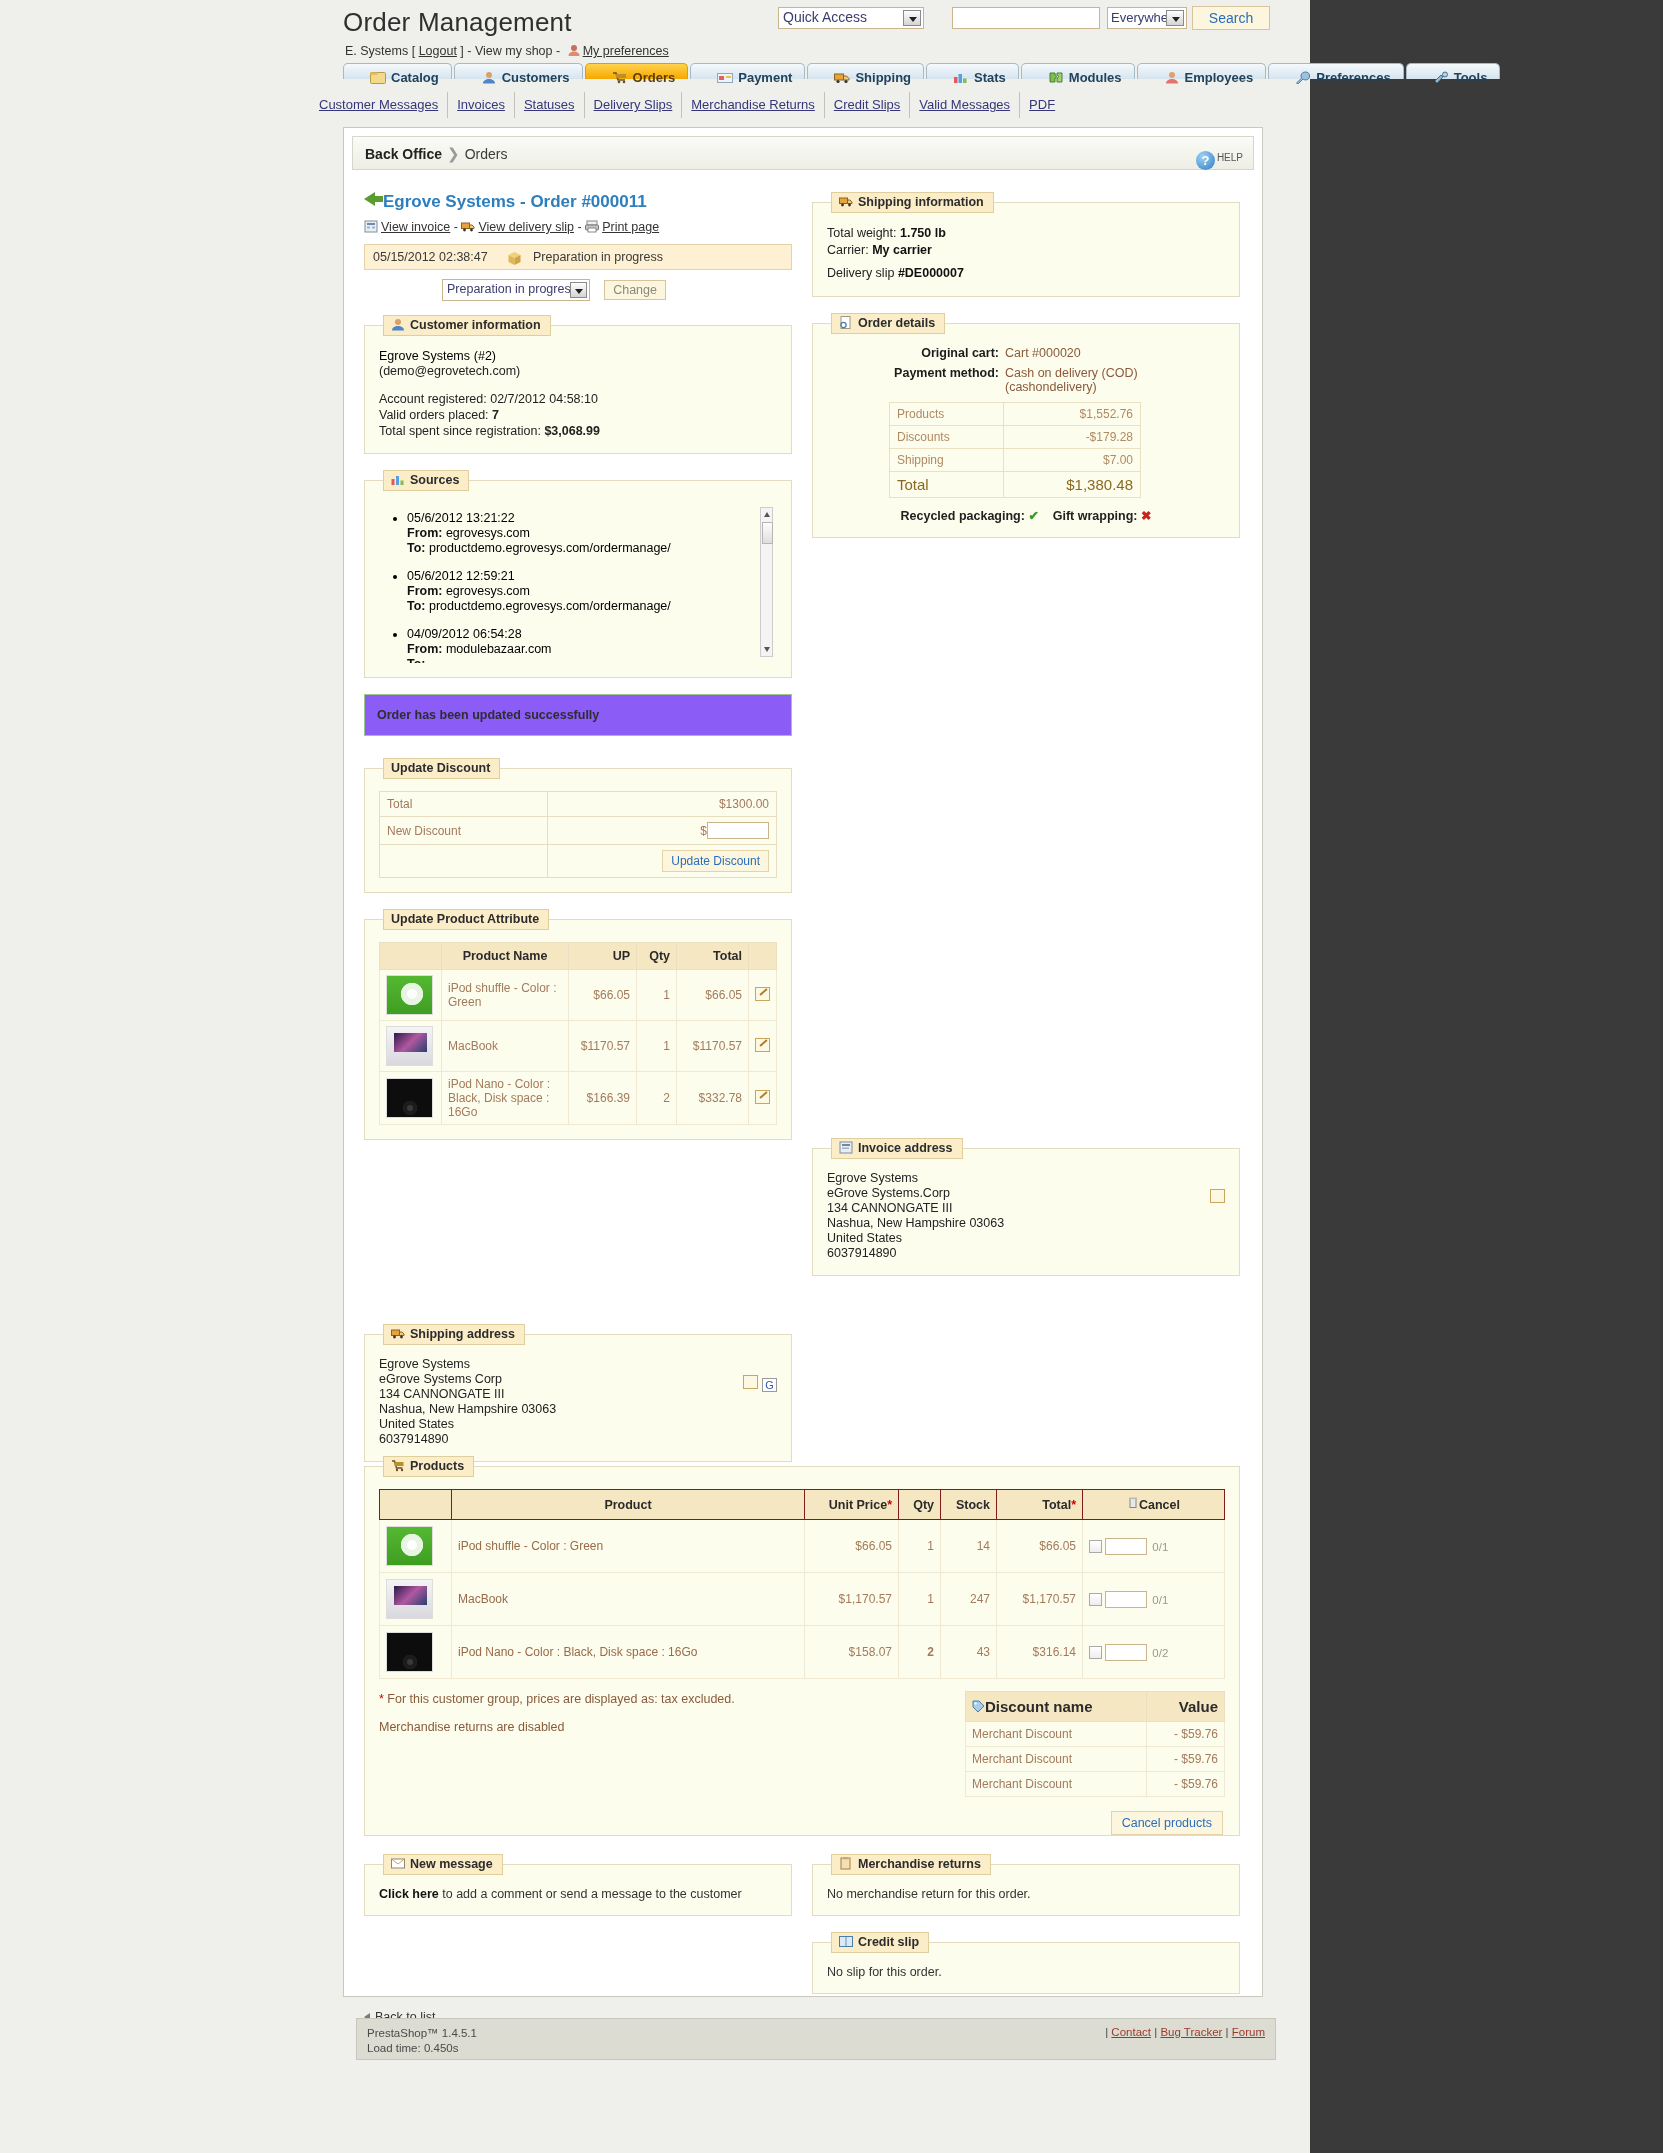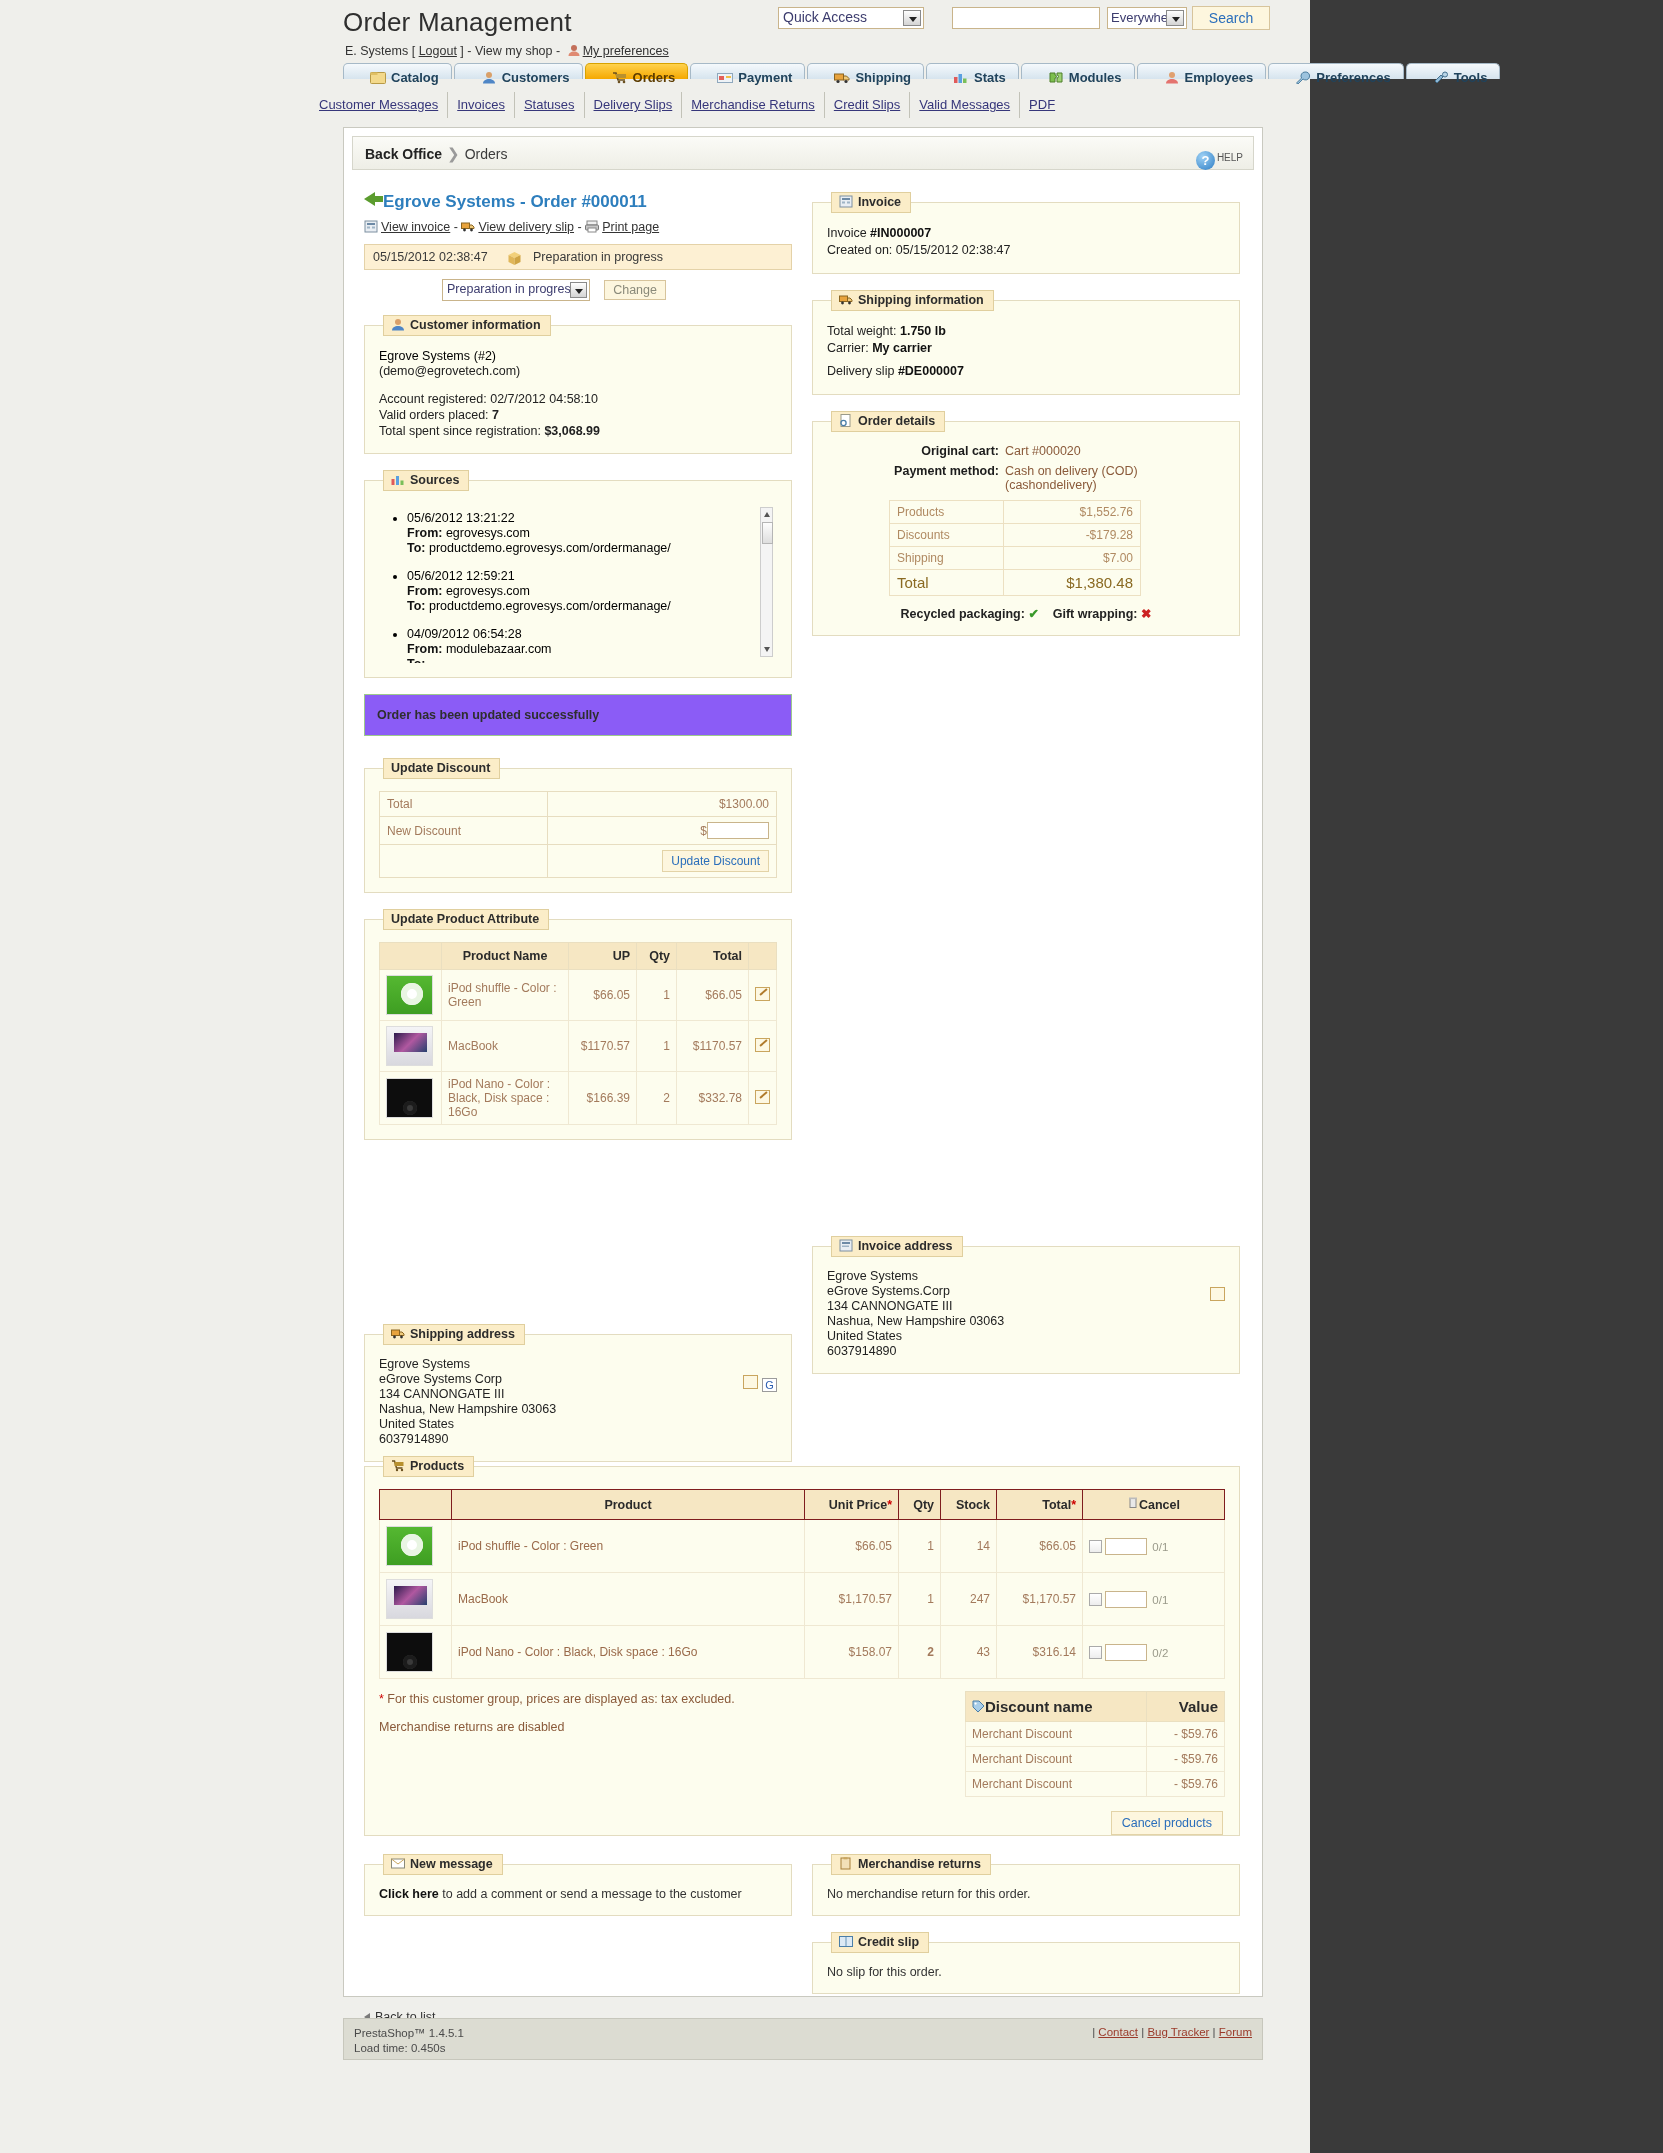--- a/index.html
+++ b/index.html
@@ -257,21 +257,21 @@
   .msg-text b { color:#111; }
 
   .back-list { font-size:12.5px; color:#333; }
   .back-list a { color:#333; text-decoration:none;}
   .bl-arrow {
     display:inline-block; width:0;height:0; margin-right:5px; vertical-align:0px;
     border-top:4px solid transparent;border-bottom:4px solid transparent;border-right:6px solid #7a7a7a;
   }
   
   .footer {
-    position:absolute; left:343px; top:2018px; width:920px; height:42px;
+    position:absolute; left:356px; top:2018px; width:920px; height:42px;
     background:#dcdcd2; border:1px solid #c7c7bc; font-size:11.5px; color:#4a4a4a;
   }
   .footer .left { position:absolute; left:10px; top:7px; line-height:15px;}
   .footer .right { position:absolute; right:10px; top:7px; }
   .footer .right a { color:#9a3a2a; text-decoration:underline; }
   .gap { height:6px; }
   .kv { font-size:12.5px; color:#222; line-height:17px; }
   .kv b { color:#111; }
   .od-row { font-size:12.5px; margin-bottom:6px; }
   .od-lbl { display:inline-block; width:172px; text-align:right; font-weight:bold; color:#1c1c1c; vertical-align:top;}
@@ -532,30 +532,20 @@
           <div class="addr-text">eGrove Systems Corp</div>
           <div class="addr-text">134 CANNONGATE III</div>
           <div class="addr-text">Nashua, New Hampshire 03063</div>
           <div class="addr-text">United States</div>
           <div class="addr-text">6037914890</div>
         </fieldset>
       </div>
 
       <div class="colR">
 
-        <fieldset class="box">
-          <legend><span class="lg-ico"><svg width="14" height="13" viewBox="0 0 14 13">
-                  <rect x="1" y="1" width="12" height="11" fill="#e9eef3" stroke="#7d8fa0"></rect>
-                  <rect x="3" y="3" width="8" height="2" fill="#6d8aa6"></rect>
-                  <rect x="3" y="6.5" width="3" height="2" fill="#9fb4c6"></rect>
-                  <rect x="8" y="6.5" width="3" height="2" fill="#9fb4c6"></rect>
-                </svg></span><span>Invoice</span></legend>
-          <div class="kv"><span>Invoice</span> <b>#IN000007</b></div>
-          <div class="kv"><span>Created on:</span> <span>05/15/2012 02:38:47</span></div>
-        </fieldset>
 
         <fieldset class="box">
           <legend><span class="lg-ico"><svg width="14" height="13" viewBox="0 0 14 13">
                   <rect x="0.5" y="3" width="8" height="5.5" fill="#e8a33d" stroke="#8a6420"></rect>
                   <path d="M8.5 5h2.5l2 2v1.5h-4.5z" fill="#f0cb7c" stroke="#8a6420"></path>
                   <circle cx="3.5" cy="10" r="1.4" fill="#333"></circle>
                   <circle cx="10.5" cy="10" r="1.4" fill="#333"></circle>
                 </svg></span><span>Shipping information</span></legend>
           <div class="kv"><span>Total weight:</span> <b>1.750 lb</b></div>
           <div class="kv"><span>Carrier:</span> <b>My carrier</b></div>

